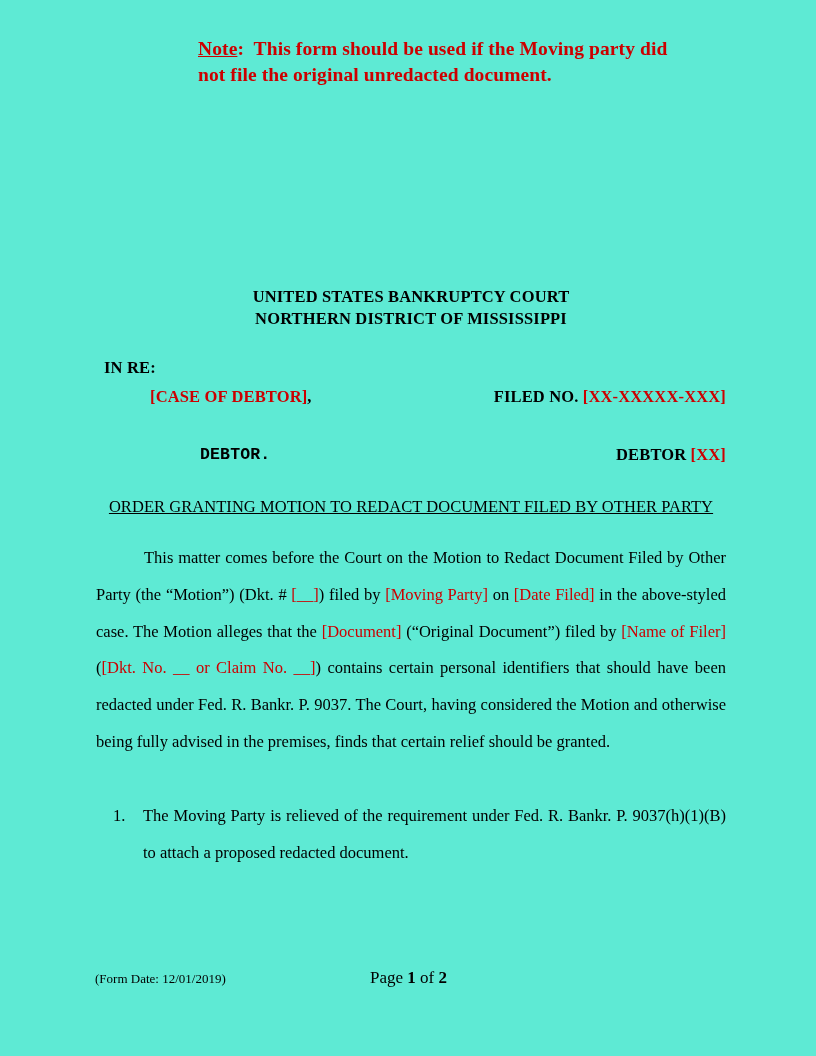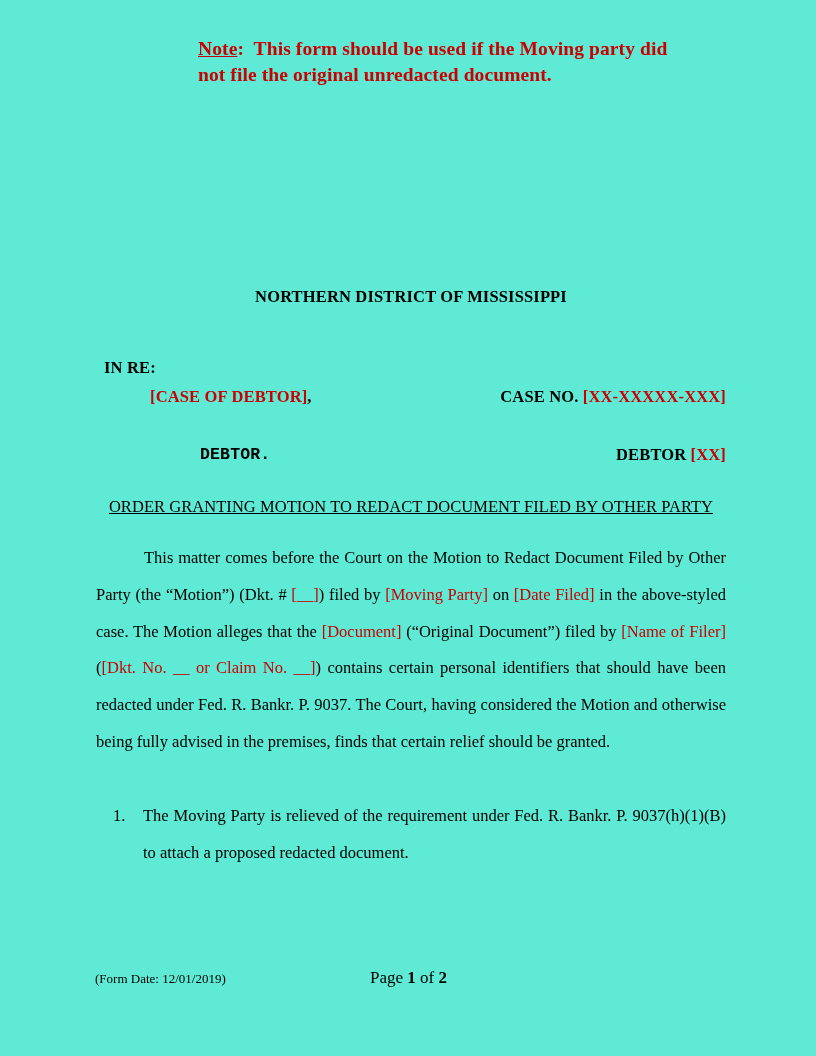--- a/index.html
+++ b/index.html
@@ -149,28 +149,29 @@
 </head>
 <body>
 
 <div class="page">
 
   <div class="note-block">
     <span class="note-word">Note</span><span>:</span>&nbsp; <span>This form should be used if the Moving party did not file the original unredacted document.</span>
   </div>
 
   <div class="court-heading">
+    <div>UNITED STATES BANKRUPTCY COURT</div>
     <div>NORTHERN DISTRICT OF MISSISSIPPI</div>
   </div>
 
   <div class="inre">IN RE:</div>
 
   <div class="caption-row debtor-name">
     <span class="cap-left indent-debtor-name"><span class="red">[CASE OF DEBTOR]</span><span>,</span></span>
-    <span class="cap-right"><span>CASE NO. </span><span class="red">[XX-XXXXX-XXX]</span></span>
+    <span class="cap-right"><span>FILED NO. </span><span class="red">[XX-XXXXX-XXX]</span></span>
   </div>
 
   <div class="caption-row debtor-label">
     <span class="cap-left indent-debtor-label">DEBTOR.</span>
     <span class="cap-right"><span>DEBTOR </span><span class="red">[XX]</span></span>
   </div>
 
   <div class="order-title">
     <span>ORDER GRANTING MOTION TO REDACT DOCUMENT FILED BY OTHER PARTY</span>
   </div>

